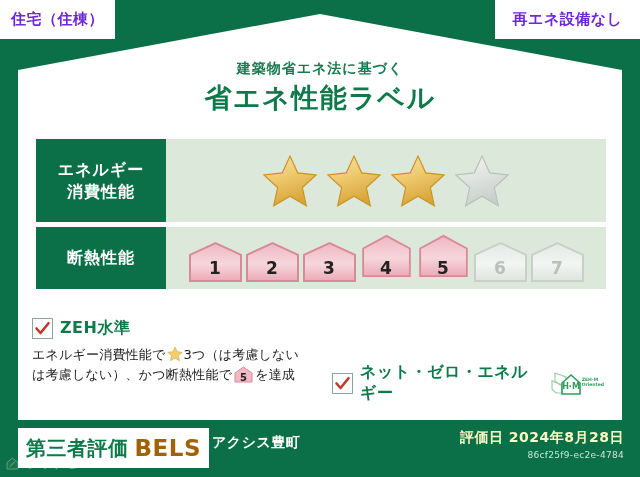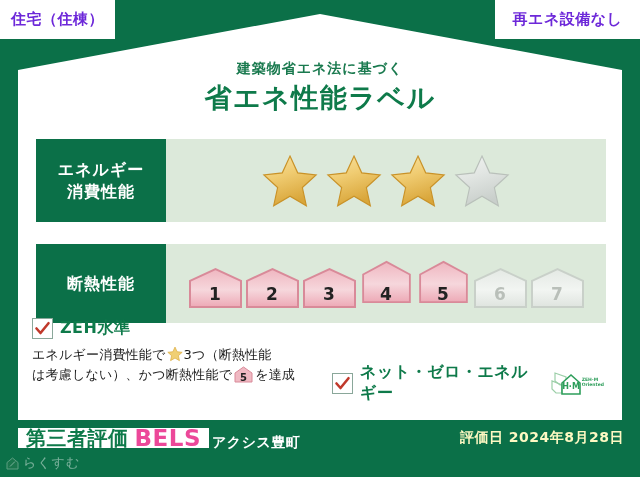--- a/index.html
+++ b/index.html
@@ -37,21 +37,21 @@
     position:absolute;left:0;right:0;top:80px;text-align:center;
     color:#0e7a4a;font-size:27px;font-weight:bold;letter-spacing:1.5px;
   }
 
   
   .row{
     position:absolute;left:36px;width:570px;
     background:#dce9da;display:flex;align-items:stretch;
   }
   .row-energy{top:139px;height:83px;}
-  .row-insul{top:244px;height:79px;}
+  .row-insul{top:227px;height:62px;}
   .row-label{
     background:#0b7048;color:#ffffff;font-weight:bold;
     width:130px;flex:0 0 130px;
     display:flex;flex-direction:column;align-items:center;justify-content:center;
     font-size:16px;line-height:1.35;letter-spacing:1px;
   }
   .row-body{flex:1;display:flex;align-items:center;justify-content:center;}
 
   
   .stars{display:flex;align-items:center;gap:6px;}
@@ -89,25 +89,25 @@
   .inline-house svg{display:block;}
   .inline-house b{
     position:absolute;left:0;right:0;bottom:0px;text-align:center;
     font-size:10px;font-weight:bold;color:#222;line-height:1;
   }
   .zehm-logo{display:inline-flex;align-items:center;margin-left:6px;vertical-align:-6px;}
 
   
   .bottom{position:absolute;left:0;bottom:0;width:640px;height:57px;background:#0b7048;}
   .bels{
-    position:absolute;left:18px;top:8px;height:20px;background:#ffffff;
+    position:absolute;left:18px;top:8px;height:40px;background:#ffffff;
     display:flex;align-items:center;padding:0 8px;
   }
   .bels-jp{color:#0e7a4a;font-size:20px;font-weight:bold;letter-spacing:0.5px;}
-  .bels-en{color:#ec4899;font-size:23px;font-weight:bold;margin-left:6px;letter-spacing:0.5px;}
+  .bels-en{color:#a16207;font-size:23px;font-weight:bold;margin-left:6px;letter-spacing:0.5px;}
   .bels-name{
     position:absolute;left:212px;top:14px;color:#ffffff;
     font-size:14px;font-weight:bold;letter-spacing:0.5px;
   }
   .eval{position:absolute;right:16px;top:9px;text-align:right;}
   .eval-date{color:#fef9c3;font-size:14px;font-weight:bold;letter-spacing:0.5px;}
   .eval-id{color:#cfe3d8;font-size:9px;margin-top:3px;letter-spacing:0.3px;}
 
   
   .watermark{
@@ -292,21 +292,21 @@
         <span class="checkbox">
           <svg width="17" height="17" viewBox="0 0 17 17">
             <path d="M2.5 8.5 L6.5 13 L14.5 3.2" stroke="#c0392b" stroke-width="2.6" fill="none" stroke-linecap="round" stroke-linejoin="round"></path>
           </svg>
         </span>
         <span class="check-title">ZEH水準</span>
       </div>
       <div class="check-body">
         <span>エネルギー消費性能で</span><span class="inline-star"><svg width="16" height="16" viewBox="0 0 24 24">
               <polygon points="12,1.6 15.2,8.6 22.8,9.4 17.1,14.5 18.7,22 12,18.1 5.3,22 6.9,14.5 1.2,9.4 8.8,8.6" fill="#f0cf74" stroke="#d9a93c" stroke-width="1"></polygon>
-            </svg></span><span>3つ（断熱性能</span><br>
+            </svg></span><span>3つ（は考慮しない</span><br>
         <span>は考慮しない）、かつ断熱性能で</span><span class="inline-house"><svg width="19" height="17" viewBox="0 0 19 17">
               <path d="M1 7 L9.5 1 L18 7 L18 16 L1 16 Z" fill="#f0b9c3" stroke="#d98a99" stroke-width="1"></path>
             </svg><b>5</b></span><span>を達成</span>
       </div>
     </div>
 
     <div class="check-col right">
       <div class="check-head">
         <span class="checkbox">
           <svg width="17" height="17" viewBox="0 0 17 17">
@@ -332,20 +332,21 @@
   </div>
 
   <div class="bottom">
     <div class="bels">
       <span class="bels-jp">第三者評価</span>
       <span class="bels-en">BELS</span>
     </div>
     <div class="bels-name">アクシス豊町</div>
     <div class="eval">
       <div class="eval-date">評価日 2024年8月28日</div>
+      <div class="eval-id">86cf25f9-ec2e-4784</div>
     </div>
     <div class="watermark">
       <svg width="13" height="13" viewBox="0 0 13 13">
         <path d="M1 5.5 L6.5 1 L12 5.5 L12 12 L1 12 Z" fill="#2e7d52" stroke="#bcd6c6" stroke-width="1"></path>
         <path d="M4 9.5 L9 4.5" stroke="#ffffff" stroke-width="1"></path>
       </svg>
       <span>らくすむ</span>
     </div>
   </div>
 

